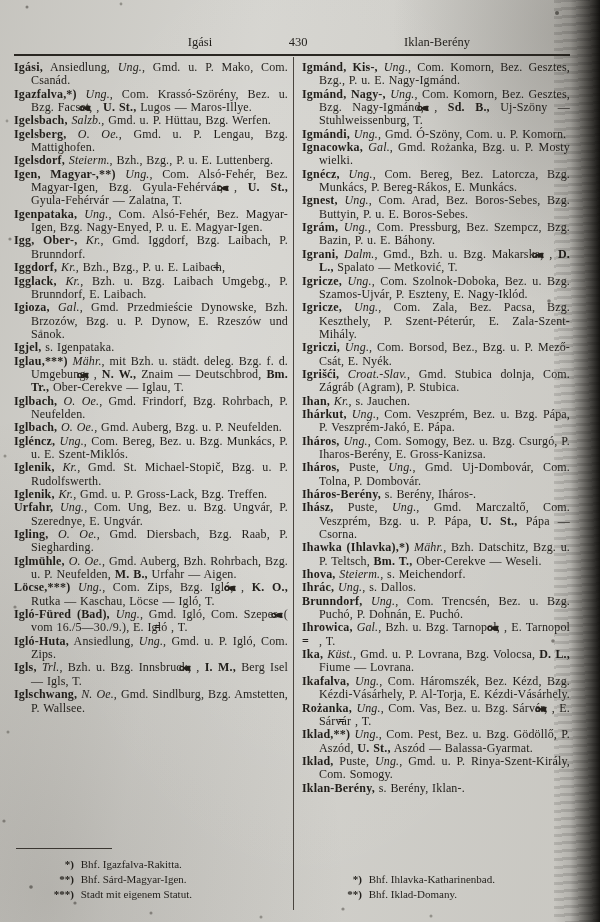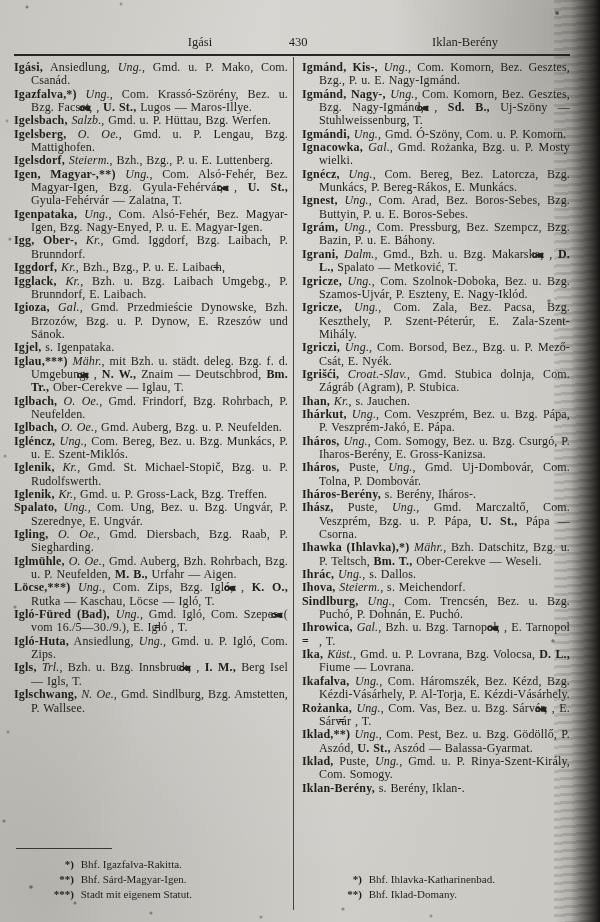--- a/index.html
+++ b/index.html
@@ -33,21 +33,21 @@
       150px 912px 0 .5px rgba(40,36,30,.40), 260px 916px 0 .5px rgba(40,36,30,.35),
       342px 908px 0 .6px rgba(40,36,30,.40), 430px 915px 0 .5px rgba(40,36,30,.35),
       556px 12px 0 1px  rgba(30,27,22,.55), 548px 300px 0 .8px rgba(30,27,22,.45),
       552px 640px 0 .8px rgba(30,27,22,.45), 40px 330px 0 .4px rgba(40,36,30,.30),
       6px 120px 0 .4px rgba(40,36,30,.30), 3px 820px 0 .6px rgba(40,36,30,.40);
   }
   .running-head{position:absolute;top:35px;left:0;width:520px;height:16px;font-size:12.5px;}
   .running-head span{position:absolute;transform:translateX(-50%);white-space:nowrap;}
   .rh-left{left:200px;}
   .rh-center{left:298px;}
-  .rh-right{left:437px;margin-left:28px;}
+  .rh-right{left:437px;}
   .head-rule{position:absolute;left:14px;width:556px;top:54px;height:2px;background:#2a2722;}
   .col-divider{position:absolute;left:293px;top:57px;bottom:12px;width:1px;background:#49443e;}
   .columns{position:absolute;left:14px;top:61px;width:556px;bottom:8px;display:flex;}
   .col{width:274px;display:flex;flex-direction:column;}
   .col-right{margin-left:14px;width:268px;}
   .entries{font-size:12px;line-height:13.35px;text-align:justify;letter-spacing:.15px;word-spacing:.6px;}
   .entry{padding-left:17px;text-indent:-17px;}
   .entry b{font-weight:bold;letter-spacing:.2px;}
   .entry i{font-style:italic;}
   .footnotes{margin-top:auto;padding-bottom:12px;font-size:11px;line-height:15px;}
@@ -97,21 +97,21 @@
           <div class="entry"><b>Igjel,</b> s. Igenpataka.</div>
           <div class="entry"><b>Iglau,***)</b> <i>Mähr.</i>, mit Bzh. u. städt. deleg. Bzg. f. d. Umgebung, <span class="icon icon-ph"><svg width="13" height="8" viewBox="0 0 14 8" aria-hidden="true">
                 <circle cx="3.1" cy="4.4" r="2.1" fill="none" stroke="#26221d" stroke-width="1.5"></circle>
                 <path d="M4.6 4.4 C6.4 2 9 1.3 12.8 1.9 C11.8 3.4 11.8 5.4 12.8 6.9 C9 7.5 6.4 6.8 4.6 4.4 Z" fill="#26221d"></path>
               </svg></span>, <b>N. W.,</b> Znaim — Deutschbrod, <b>Bm. Tr.,</b> Ober-Cerekve — Iglau, T.</div>
           <div class="entry"><b>Iglbach,</b> <i>O. Oe.</i>, Gmd. Frindorf, Bzg. Rohrbach, P. Neufelden.</div>
           <div class="entry"><b>Iglbach,</b> <i>O. Oe.</i>, Gmd. Auberg, Bzg. u. P. Neufelden.</div>
           <div class="entry"><b>Igléncz,</b> <i>Ung.</i>, Com. Bereg, Bez. u. Bzg. Munkács, P. u. E. Szent-Miklós.</div>
           <div class="entry"><b>Iglenik,</b> <i>Kr.</i>, Gmd. St. Michael-Stopič, Bzg. u. P. Rudolfswerth.</div>
           <div class="entry"><b>Iglenik,</b> <i>Kr.</i>, Gmd. u. P. Gross-Lack, Bzg. Treffen.</div>
-          <div class="entry"><b>Spalato,</b> <i>Ung.</i>, Com. Ung, Bez. u. Bzg. Ungvár, P. Szerednye, E. Ungvár.</div>
+          <div class="entry"><b>Urfahr,</b> <i>Ung.</i>, Com. Ung, Bez. u. Bzg. Ungvár, P. Szerednye, E. Ungvár.</div>
           <div class="entry"><b>Igling,</b> <i>O. Oe.</i>, Gmd. Diersbach, Bzg. Raab, P. Siegharding.</div>
           <div class="entry"><b>Iglmühle,</b> <i>O. Oe.</i>, Gmd. Auberg, Bzh. Rohrbach, Bzg. u. P. Neufelden, <b>M. B.,</b> Urfahr — Aigen.</div>
           <div class="entry"><b>Löcse,***)</b> <i>Ung.</i>, Com. Zips, Bzg. Igló, <span class="icon icon-ph"><svg width="13" height="8" viewBox="0 0 14 8" aria-hidden="true">
                 <circle cx="3.1" cy="4.4" r="2.1" fill="none" stroke="#26221d" stroke-width="1.5"></circle>
                 <path d="M4.6 4.4 C6.4 2 9 1.3 12.8 1.9 C11.8 3.4 11.8 5.4 12.8 6.9 C9 7.5 6.4 6.8 4.6 4.4 Z" fill="#26221d"></path>
               </svg></span>, <b>K. O.,</b> Rutka — Kaschau, Löcse — Igló, T.</div>
           <div class="entry"><b>Igló-Füred (Bad),</b> <i>Ung.</i>, Gmd. Igló, Com. Szepes (<span class="icon icon-ph"><svg width="13" height="8" viewBox="0 0 14 8" aria-hidden="true">
                 <circle cx="3.1" cy="4.4" r="2.1" fill="none" stroke="#26221d" stroke-width="1.5"></circle>
                 <path d="M4.6 4.4 C6.4 2 9 1.3 12.8 1.9 C11.8 3.4 11.8 5.4 12.8 6.9 C9 7.5 6.4 6.8 4.6 4.4 Z" fill="#26221d"></path>
               </svg></span> vom 16./5—30./9.), E. Igló <span class="icon icon-eq">=</span>, T.</div>
@@ -151,23 +151,23 @@
           <div class="entry"><b>Igricze,</b> <i>Ung.</i>, Com. Zala, Bez. Pacsa, Bzg. Keszthely, P. Szent-Péterúr, E. Zala-Szent-Mihály.</div>
           <div class="entry"><b>Igriczi,</b> <i>Ung.</i>, Com. Borsod, Bez., Bzg. u. P. Mező-Csát, E. Nyék.</div>
           <div class="entry"><b>Igrišći,</b> <i>Croat.-Slav.</i>, Gmd. Stubica dolnja, Com. Zágráb (Agram), P. Stubica.</div>
           <div class="entry"><b>Ihan,</b> <i>Kr.</i>, s. Jauchen.</div>
           <div class="entry"><b>Ihárkut,</b> <i>Ung.</i>, Com. Veszprém, Bez. u. Bzg. Pápa, P. Veszprém-Jakó, E. Pápa.</div>
           <div class="entry"><b>Iháros,</b> <i>Ung.</i>, Com. Somogy, Bez. u. Bzg. Csurgó, P. Iharos-Berény, E. Gross-Kanizsa.</div>
           <div class="entry"><b>Iháros,</b> Puste, <i>Ung.</i>, Gmd. Uj-Dombovár, Com. Tolna, P. Dombovár.</div>
           <div class="entry"><b>Iháros-Berény,</b> s. Berény, Iháros-.</div>
           <div class="entry"><b>Ihász,</b> Puste, <i>Ung.</i>, Gmd. Marczaltő, Com. Veszprém, Bzg. u. P. Pápa, <b>U. St.,</b> Pápa — Csorna.</div>
           <div class="entry"><b>Ihawka (Ihlavka),*)</b> <i>Mähr.</i>, Bzh. Datschitz, Bzg. u. P. Teltsch, <b>Bm. T.,</b> Ober-Cerekve — Weseli.</div>
+          <div class="entry"><b>Ihova,</b> <i>Steierm.</i>, s. Meichendorf.</div>
           <div class="entry"><b>Ihrác,</b> <i>Ung.</i>, s. Dallos.</div>
-          <div class="entry"><b>Ihova,</b> <i>Steierm.</i>, s. Meichendorf.</div>
-          <div class="entry"><b>Sindlburg,</b> <i>Ung.</i>, Com. Trencsén, Bez. u. Bzg. Puchó, P. Dohnán, E. Puchó.</div>
+          <div class="entry"><b>Brunndorf,</b> <i>Ung.</i>, Com. Trencsén, Bez. u. Bzg. Puchó, P. Dohnán, E. Puchó.</div>
           <div class="entry"><b>Ihrowica,</b> <i>Gal.</i>, Bzh. u. Bzg. Tarnopol, <span class="icon icon-ph"><svg width="13" height="8" viewBox="0 0 14 8" aria-hidden="true">
                 <circle cx="3.1" cy="4.4" r="2.1" fill="none" stroke="#26221d" stroke-width="1.5"></circle>
                 <path d="M4.6 4.4 C6.4 2 9 1.3 12.8 1.9 C11.8 3.4 11.8 5.4 12.8 6.9 C9 7.5 6.4 6.8 4.6 4.4 Z" fill="#26221d"></path>
               </svg></span>, E. Tarnopol <span class="icon icon-eq">=</span>, T.</div>
           <div class="entry"><b>Ika,</b> <i>Küst.</i>, Gmd. u. P. Lovrana, Bzg. Volocsa, <b>D. L.,</b> Fiume — Lovrana.</div>
           <div class="entry"><b>Ikafalva,</b> <i>Ung.</i>, Com. Háromszék, Bez. Kézd, Bzg. Kézdi-Vásárhely, P. Al-Torja, E. Kézdi-Vásárhely.</div>
           <div class="entry"><b>Rożanka,</b> <i>Ung.</i>, Com. Vas, Bez. u. Bzg. Sárvár, <span class="icon icon-ph"><svg width="13" height="8" viewBox="0 0 14 8" aria-hidden="true">
                 <circle cx="3.1" cy="4.4" r="2.1" fill="none" stroke="#26221d" stroke-width="1.5"></circle>
                 <path d="M4.6 4.4 C6.4 2 9 1.3 12.8 1.9 C11.8 3.4 11.8 5.4 12.8 6.9 C9 7.5 6.4 6.8 4.6 4.4 Z" fill="#26221d"></path>
               </svg></span>, E. Sárvár <span class="icon icon-eq">=</span>, T.</div>

